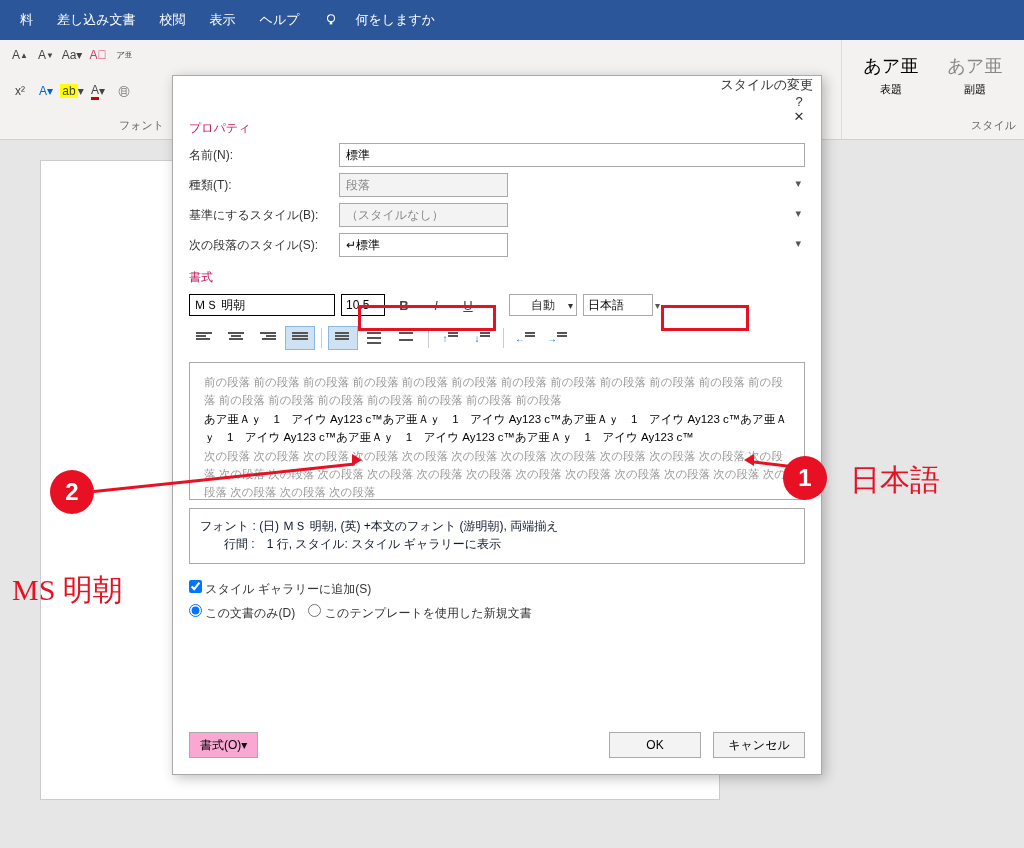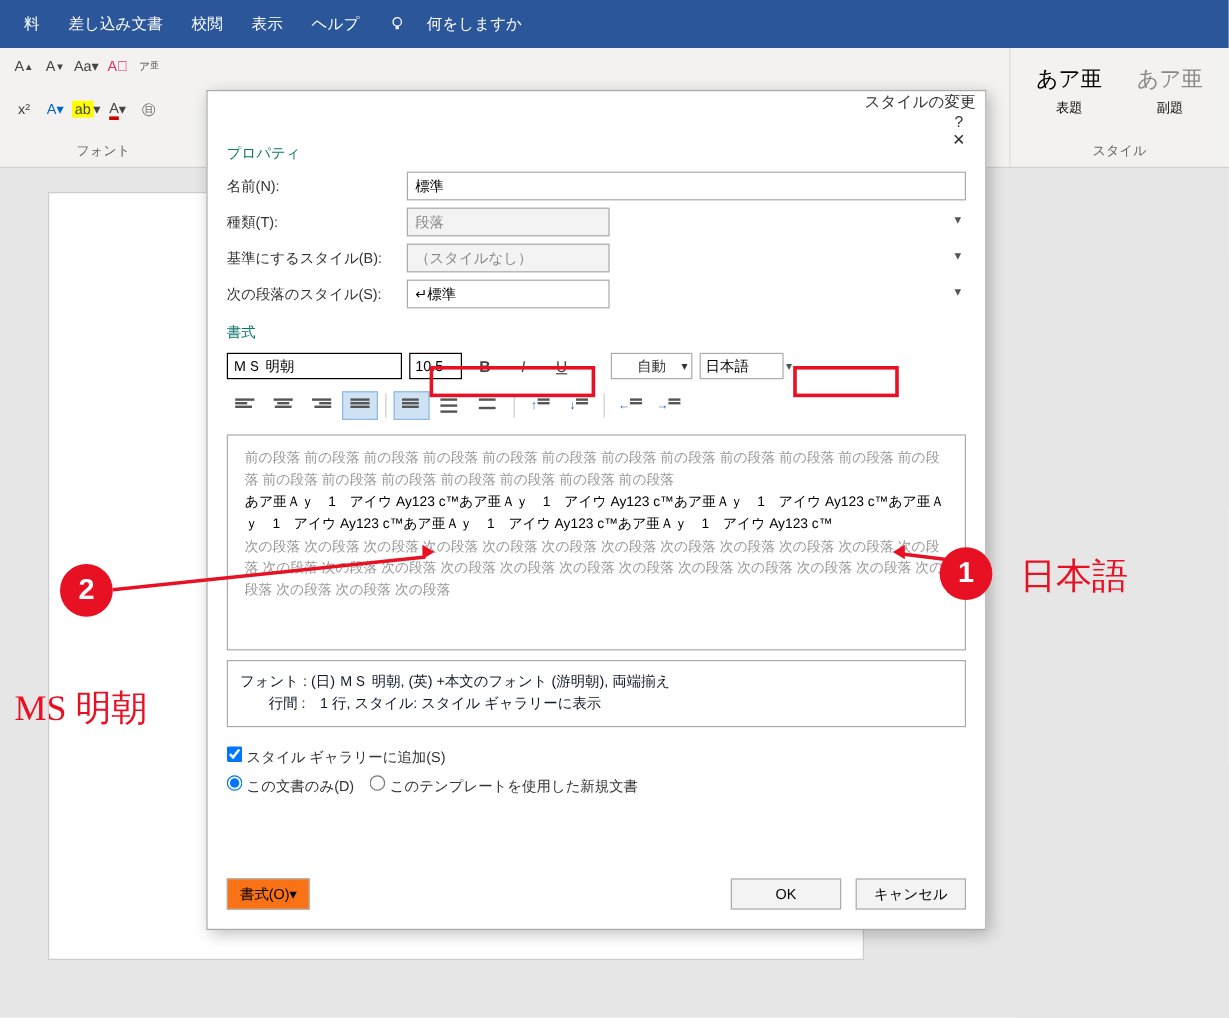--- a/index.html
+++ b/index.html
@@ -7,21 +7,21 @@
 
   
   .ribbon-tabs { background: #2b579a; color: #fff; height: 40px; display: flex; align-items: center; font-size: 13px; padding-left: 8px; }
   .ribbon-tabs span { padding: 10px 12px; cursor: default; }
   .tell-me { display: flex; align-items: center; gap: 6px; }
   .lightbulb { width: 14px; height: 14px; display: inline-block; }
 
   
   .ribbon-content { background: #f3f2f1; height: 100px; border-bottom: 1px solid #d0d0d0; position: relative; display:flex; }
   .ribbon-group { padding: 4px 8px; display:flex; flex-direction:column; justify-content:space-between; }
-  .ribbon-group-label { text-align:center; font-size:11px; color:#666; padding:2px 0; }
+  .ribbon-group-label { text-align:right; font-size:11px; color:#666; padding:2px 0; }
   .ribbon-btns { display:flex; gap:2px; align-items:center; }
   .ribbon-btn { width:24px; height:22px; display:flex; align-items:center; justify-content:center; font-size:12px; color:#444; border:1px solid transparent; }
   .style-gallery { display:flex; gap:22px; padding:6px 10px; }
   .style-item { width:62px; text-align:center; font-size:11px; }
   .style-preview { font-family: "MS Mincho", serif; font-size:18px; padding:4px 0; }
   .style-preview.sub { color:#888; }
 
   
   .doc-area { background:#e6e6e6; position:absolute; top:140px; bottom:0; left:0; right:0; }
   .page { background:#fff; width:680px; margin:20px auto 0 40px; height:640px; border:1px solid #ccc; }
@@ -29,46 +29,46 @@
   
   .dialog {
     position:absolute; left:172px; top:75px; width:650px; height:700px;
     background:#fff; border:1px solid #aaa; box-shadow:3px 3px 12px rgba(0,0,0,.25);
     display:flex; flex-direction:column; font-size:13px; color:#333;
   }
   .dlg-title { height:32px; display:flex; align-items:flex-end; padding:0 8px 0 12px;flex-direction:column; }
   .dlg-title .t { flex:1; }
   .dlg-title .help, .dlg-title .close { width:28px; height:24px; display:flex; align-items:center; justify-content:center; cursor:default; }
   .dlg-body { padding:8px 16px; flex:1; overflow:auto; }
-  .section-label { font-size:12px; color:#0f766e; margin:4px 0 6px; }
+  .section-label { font-size:12px; color:#be185d; margin:4px 0 6px; }
   .prop-row { display:flex; align-items:center; margin:6px 0; gap:10px; }
   .prop-label { width:140px; font-size:12px; }
   .prop-input { flex:1; height:24px; border:1px solid #aaa; padding:2px 6px; font-size:12px; background:#fff; }
   .prop-input.disabled { background:#f3f3f3; color:#888; }
   .select-wrap { position:relative; flex:1; }
   .select-wrap .caret { position:absolute; right:4px; top:4px; font-size:11px; color:#555; pointer-events:none; }
   .format-bar { display:flex; align-items:center; gap:6px; margin:8px 0 10px; flex-wrap:wrap; }
   .font-select { width:146px; height:22px; border:1.5px solid #000; font-size:12px; padding:1px 4px; }
   .size-select { width:44px; height:22px; border:1.5px solid #000; font-size:12px; text-align:left; padding:1px 4px;}
   .fmt-btn { width:26px; height:22px; border:1px solid transparent; display:flex; align-items:center; justify-content:center; font-size:13px; color:#444; }
   .auto-color { width:68px; height:22px; border:1px solid #aaa; font-size:12px; display:flex; align-items:center; justify-content:center; position:relative; }
   .lang-select { width:70px; height:22px; border:1px solid #aaa; font-size:12px; padding:0 4px;}
   .vsep { width:1px; height:20px; background:#ccc; margin:0 4px;}
   .align-bar { display:flex; align-items:center; gap:2px; margin:6px 0 12px;}
   .align-btn { width:30px; height:24px; border:1px solid transparent; display:flex; align-items:center; justify-content:center; }
   .align-btn.active { background:#cfe2f3; border:1px solid #8ab9e6; }
   .align-icon { width:16px; height:14px; display:inline-block; }
   .align-line { display:block; height:2px; background:#555; margin:1px 0; }
-  .preview-box { border:1px solid #aaa; height:180px; padding:10px 14px; font-size:11.5px; color:#999; font-family:"MS Mincho", serif; line-height:1.6; overflow:hidden; }
+  .preview-box { border:1px solid #aaa; height:138px; padding:10px 14px; font-size:11.5px; color:#999; font-family:"MS Mincho", serif; line-height:1.6; overflow:hidden; }
   .preview-box .main { color:#000; }
   .desc-box { border:1px solid #aaa; margin-top:8px; padding:8px 10px; font-size:12px; color:#0f172a; line-height:1.5; height:56px; }
   .check-row { margin:16px 0 6px; font-size:12px; }
   .radio-row { font-size:12px; margin-bottom:8px; }
   .dlg-footer { display:flex; align-items:center; padding:8px 16px 16px; gap:12px; }
-  .format-menu-btn { height:26px; padding:2px 10px; border:1px solid #aaa; background:#f97316; font-size:12px; display:flex; align-items:center; gap:4px; }
+  .format-menu-btn { height:26px; padding:2px 10px; border:1px solid #aaa; background:#f9a8d4; font-size:12px; display:flex; align-items:center; gap:4px; }
   .spacer { flex:1; }
   .ok-btn, .cancel-btn { width:92px; height:26px; border:1px solid #aaa; background:#f3f3f3; font-size:12px; }
 
   
   .callout { position:absolute; z-index:50; }
   .badge { width:44px; height:44px; border-radius:50%; background:#e81123; color:#fff; font-size:24px; font-weight:bold; display:flex; align-items:center; justify-content:center; position:absolute; }
   .arrow-line { position:absolute; background:#e81123; height:2.5px; transform-origin:left center; }
   .callout-text { position:absolute; color:#e81123; font-size:30px; font-family:"MS Mincho", serif; white-space:nowrap; }
   .red-box { position:absolute; border:3px solid #e81123; z-index:49; pointer-events:none; }
 

